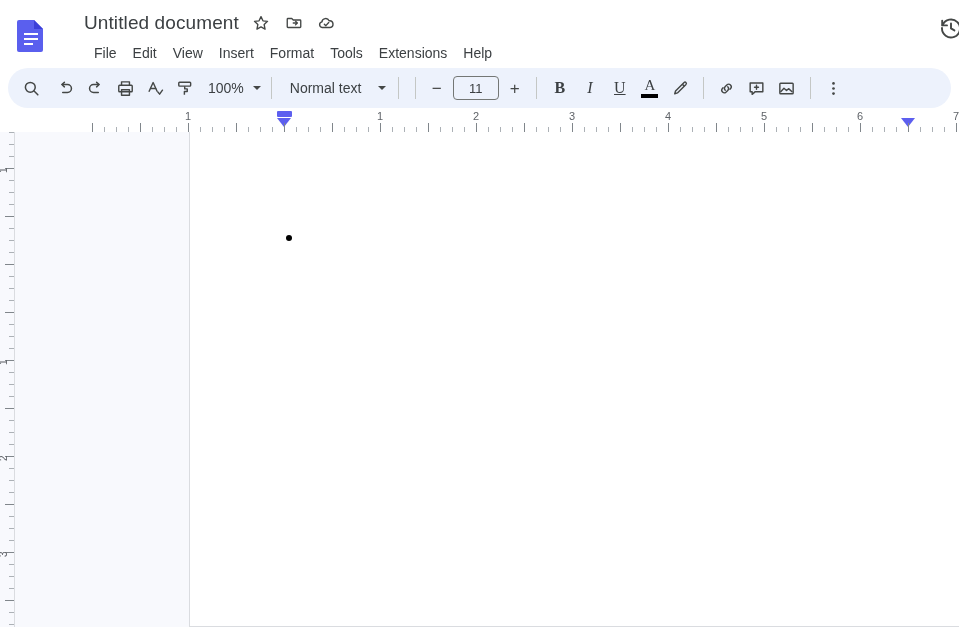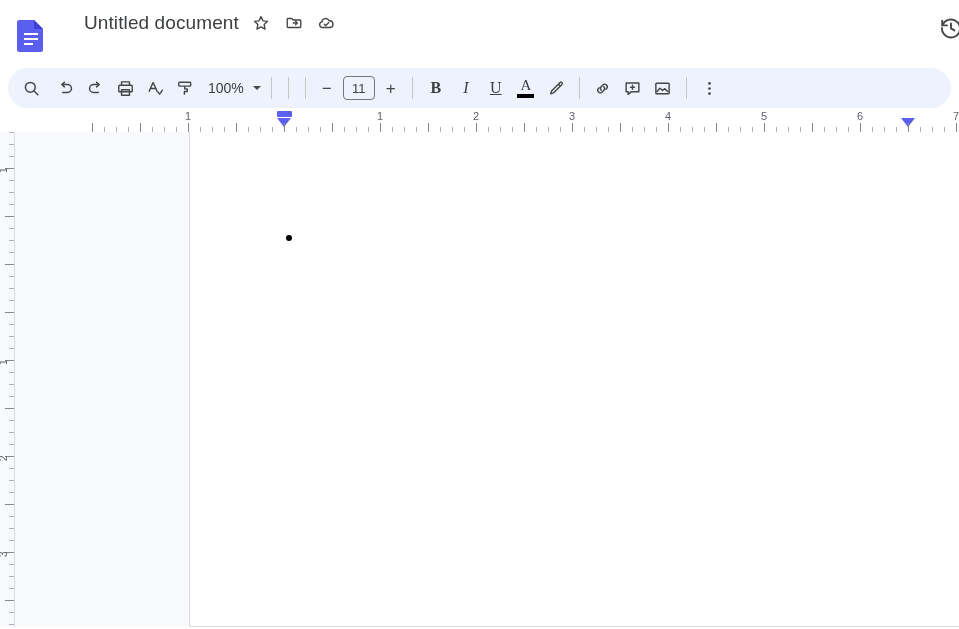--- a/index.html
+++ b/index.html
@@ -129,21 +129,21 @@
   }
   .sz-btn {
     width: 26px; height: 26px;
     display: flex; align-items: center; justify-content: center;
     color: #444746;
     border-radius: 4px;
     font-size: 17px;
     line-height: 1;
   }
   .sz-box {
-    width: 32px; height: 24px;
+    width: 46px; height: 24px;
     border: 1px solid #747775;
     border-radius: 4px;
     display: flex; align-items: center; justify-content: center;
     font-size: 13px;
     color: #3c4043;
     background: transparent;
     margin: 0 3px;
   }
   .fmt-btn {
     width: 30px; height: 30px;
@@ -309,20 +309,30 @@
       </div>
 
       <div class="title-icon">
         <svg width="19" height="19" viewBox="0 0 24 24" fill="none" stroke="currentColor" stroke-width="1.8" stroke-linejoin="round" stroke-linecap="round">
           <path d="M6.5 17 a3.6 3.6 0 0 1 -.3 -7.1 a4.8 4.8 0 0 1 9.1 -1.4 a3.9 3.9 0 0 1 1.2 8.5 z"></path>
           <path d="M9.3 12.8 l1.9 1.9 3.6 -3.9"></path>
         </svg>
       </div>
     </div>
 
+    <div class="menubar">
+      <div class="menu-item">File</div>
+      <div class="menu-item">Edit</div>
+      <div class="menu-item">View</div>
+      <div class="menu-item">Insert</div>
+      <div class="menu-item">Format</div>
+      <div class="menu-item">Tools</div>
+      <div class="menu-item">Extensions</div>
+      <div class="menu-item">Help</div>
+    </div>
   </div>
 
   <div class="history-icon">
     <svg width="24" height="24" viewBox="0 0 24 24" fill="none" stroke="currentColor" stroke-width="1.9" stroke-linecap="round" stroke-linejoin="round">
       <path d="M3.6 9.2 A9 9 0 1 1 3 12"></path>
       <path d="M3.2 4.6 v4.8 h4.8"></path>
       <path d="M12 7.4 v5 l3.4 2"></path>
     </svg>
   </div>
 </div>
@@ -374,20 +384,24 @@
     </svg>
   </div>
 
   <div class="zoom-ctl">
     <span class="zoom-val">100%</span>
     <span class="caret"></span>
   </div>
 
   <div class="divider"></div>
 
+  <div class="dropdown style-dd">
+    <span class="dd-label">Normal text</span>
+    <span class="caret"></span>
+  </div>
 
   <div class="divider"></div>
 
 
   <div class="divider"></div>
 
   <div class="fontsize-group">
     <div class="sz-btn">−</div>
     <div class="sz-box">11</div>
     <div class="sz-btn">+</div>

